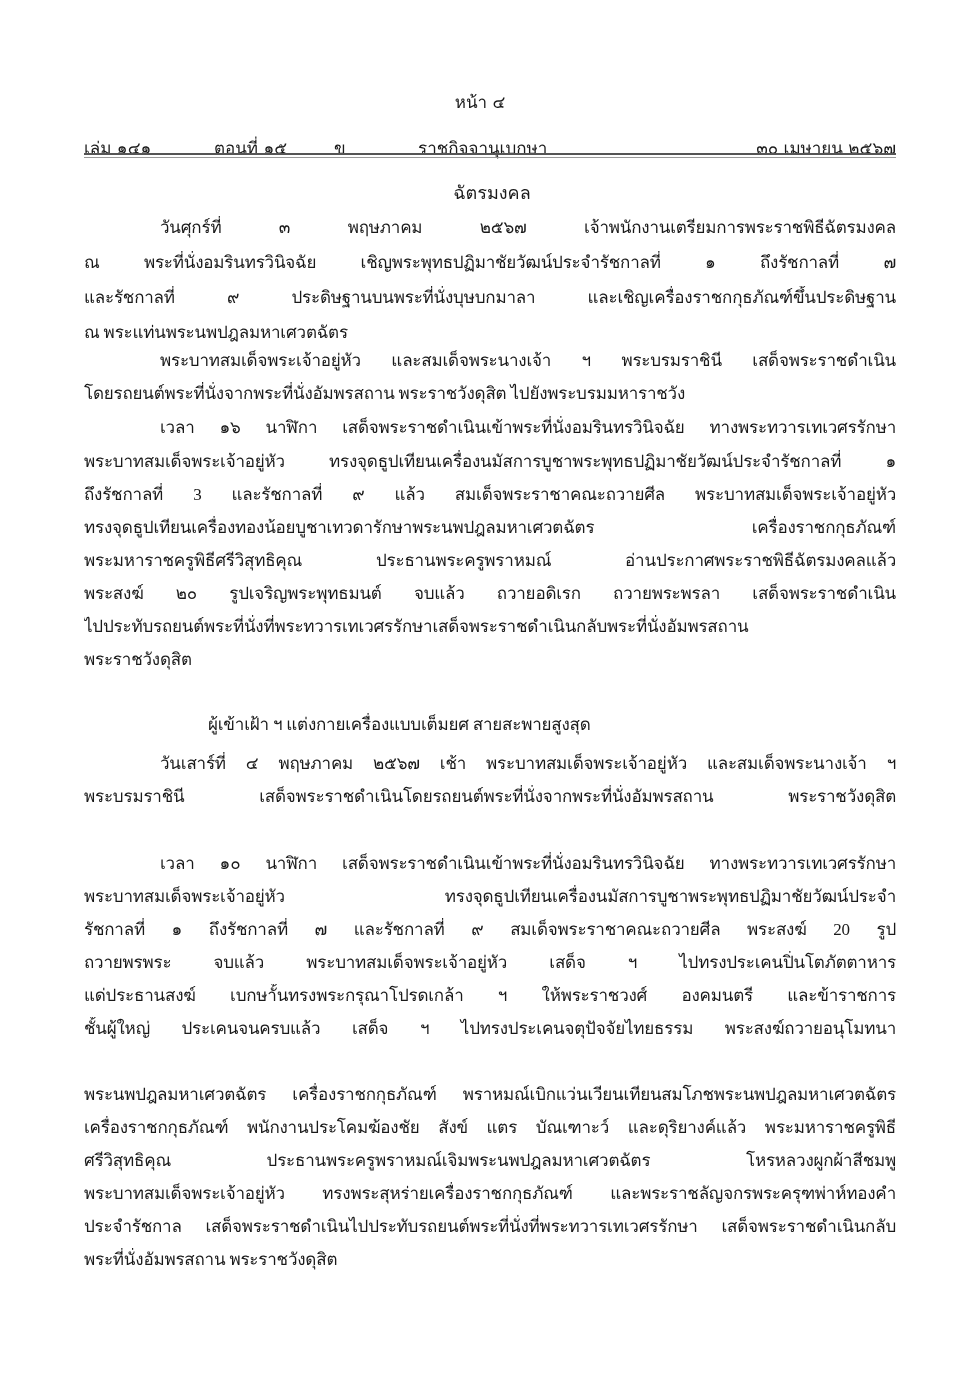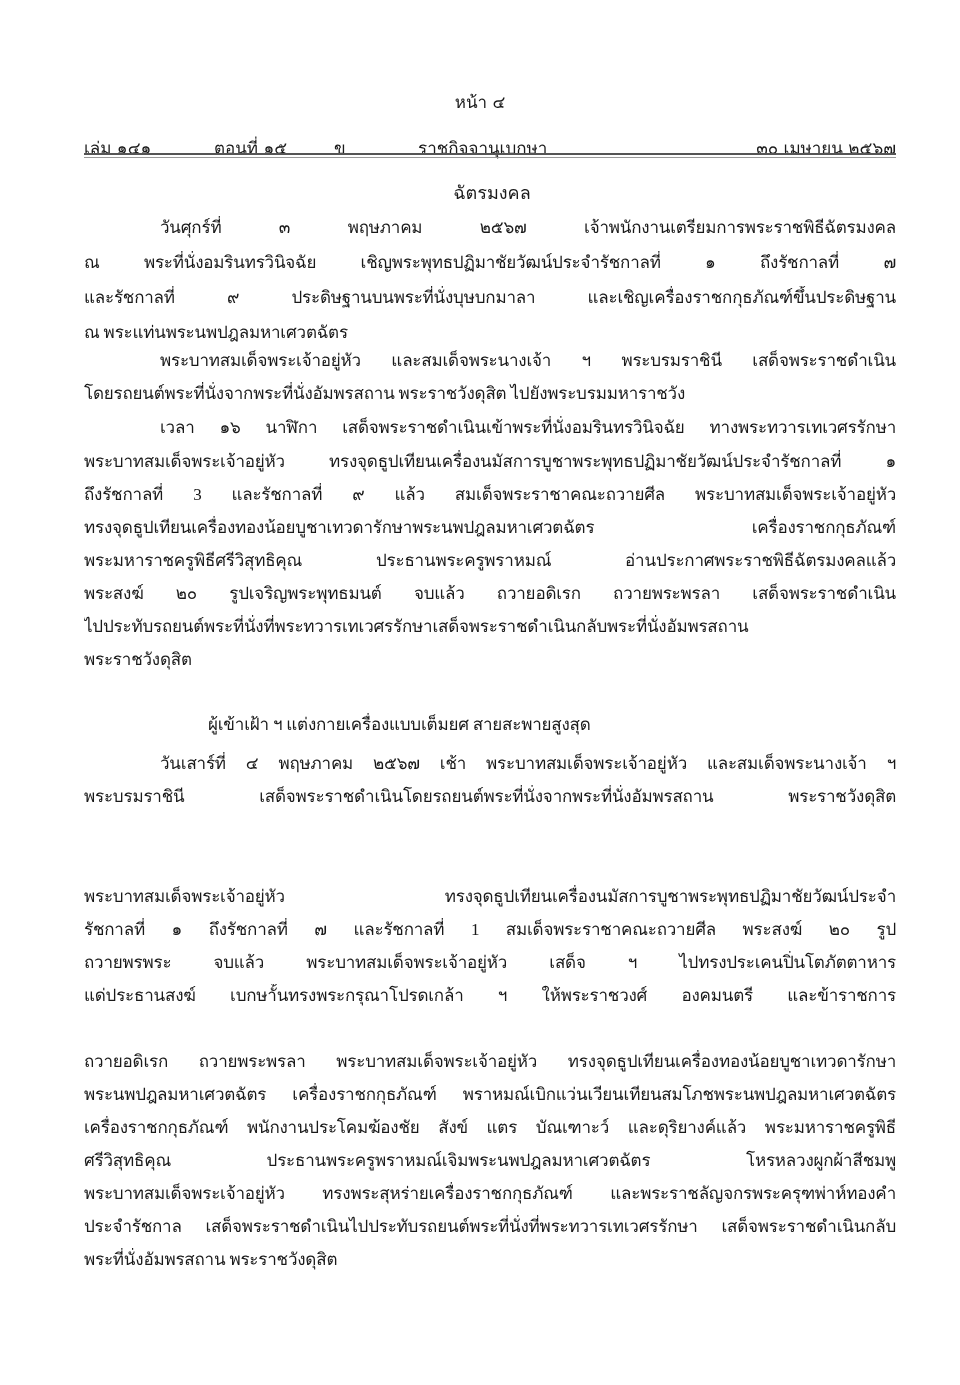--- a/index.html
+++ b/index.html
@@ -51,24 +51,25 @@
   <div class="line" style="top:549px">พระมหาราชครูพิธีศรีวิสุทธิคุณ ประธานพระครูพราหมณ์ อ่านประกาศพระราชพิธีฉัตรมงคลแล้ว</div>
   <div class="line" style="top:582px">พระสงฆ์ ๒๐ รูปเจริญพระพุทธมนต์ จบแล้ว ถวายอดิเรก ถวายพระพรลา เสด็จพระราชดำเนิน</div>
   <div class="line" style="top:615px">ไปประทับรถยนต์พระที่นั่งที่พระทวารเทเวศรรักษาเสด็จพระราชดำเนินกลับพระที่นั่งอัมพรสถาน</div>
   <div class="line last" style="top:648px">พระราชวังดุสิต</div>
 
   <div class="line indent2 last" style="top:713px">ผู้เข้าเฝ้า ฯ แต่งกายเครื่องแบบเต็มยศ สายสะพายสูงสุด</div>
 
   <div class="line indent" style="top:752px">วันเสาร์ที่ ๔ พฤษภาคม ๒๕๖๗ เช้า พระบาทสมเด็จพระเจ้าอยู่หัว และสมเด็จพระนางเจ้า ฯ</div>
   <div class="line" style="top:785px">พระบรมราชินี เสด็จพระราชดำเนินโดยรถยนต์พระที่นั่งจากพระที่นั่งอัมพรสถาน พระราชวังดุสิต</div>
 
+  <div class="line indent" style="top:852px">เวลา ๑๐ นาฬิกา เสด็จพระราชดำเนินเข้าพระที่นั่งอมรินทรวินิจฉัย ทางพระทวารเทเวศรรักษา</div>
   <div class="line" style="top:885px">พระบาทสมเด็จพระเจ้าอยู่หัว ทรงจุดธูปเทียนเครื่องนมัสการบูชาพระพุทธปฏิมาชัยวัฒน์ประจำ</div>
-  <div class="line" style="top:918px">รัชกาลที่ ๑ ถึงรัชกาลที่ ๗ และรัชกาลที่ 1 สมเด็จพระราชาคณะถวายศีล พระสงฆ์ ๒๐ รูป</div>
+  <div class="line" style="top:918px">รัชกาลที่ ๑ ถึงรัชกาลที่ ๗ และรัชกาลที่ ๙ สมเด็จพระราชาคณะถวายศีล พระสงฆ์ 20 รูป</div>
   <div class="line" style="top:951px">ถวายพรพระ จบแล้ว พระบาทสมเด็จพระเจ้าอยู่หัว เสด็จ ฯ ไปทรงประเคนปิ่นโตภัตตาหาร</div>
   <div class="line" style="top:984px">แด่ประธานสงฆ์ เบกษาั้นทรงพระกรุณาโปรดเกล้า ฯ ให้พระราชวงศ์ องคมนตรี และข้าราชการ</div>
-  <div class="line" style="top:1050px">ถวายอดิเรก ถวายพระพรลา พระบาทสมเด็จพระเจ้าอยู่หัว ทรงจุดธูปเทียนเครื่องทองน้อยบูชาเทวดารักษา</div>
+  <div class="line" style="top:1017px">ชั้นผู้ใหญ่ ประเคนจนครบแล้ว เสด็จ ฯ ไปทรงประเคนจตุปัจจัยไทยธรรม พระสงฆ์ถวายอนุโมทนา</div>
   <div class="line" style="top:1083px">พระนพปฎลมหาเศวตฉัตร เครื่องราชกกุธภัณฑ์ พราหมณ์เบิกแว่นเวียนเทียนสมโภชพระนพปฎลมหาเศวตฉัตร</div>
   <div class="line" style="top:1116px">เครื่องราชกกุธภัณฑ์ พนักงานประโคมฆ้องชัย สังข์ แตร บัณเฑาะว์ และดุริยางค์แล้ว พระมหาราชครูพิธี</div>
   <div class="line" style="top:1149px">ศรีวิสุทธิคุณ ประธานพระครูพราหมณ์เจิมพระนพปฎลมหาเศวตฉัตร โหรหลวงผูกผ้าสีชมพู</div>
   <div class="line" style="top:1182px">พระบาทสมเด็จพระเจ้าอยู่หัว ทรงพระสุหร่ายเครื่องราชกกุธภัณฑ์ และพระราชลัญจกรพระครุฑพ่าห์ทองคำ</div>
   <div class="line" style="top:1215px">ประจำรัชกาล เสด็จพระราชดำเนินไปประทับรถยนต์พระที่นั่งที่พระทวารเทเวศรรักษา เสด็จพระราชดำเนินกลับ</div>
   <div class="line last" style="top:1248px">พระที่นั่งอัมพรสถาน พระราชวังดุสิต</div>
 </div>
 
 </body></html>

